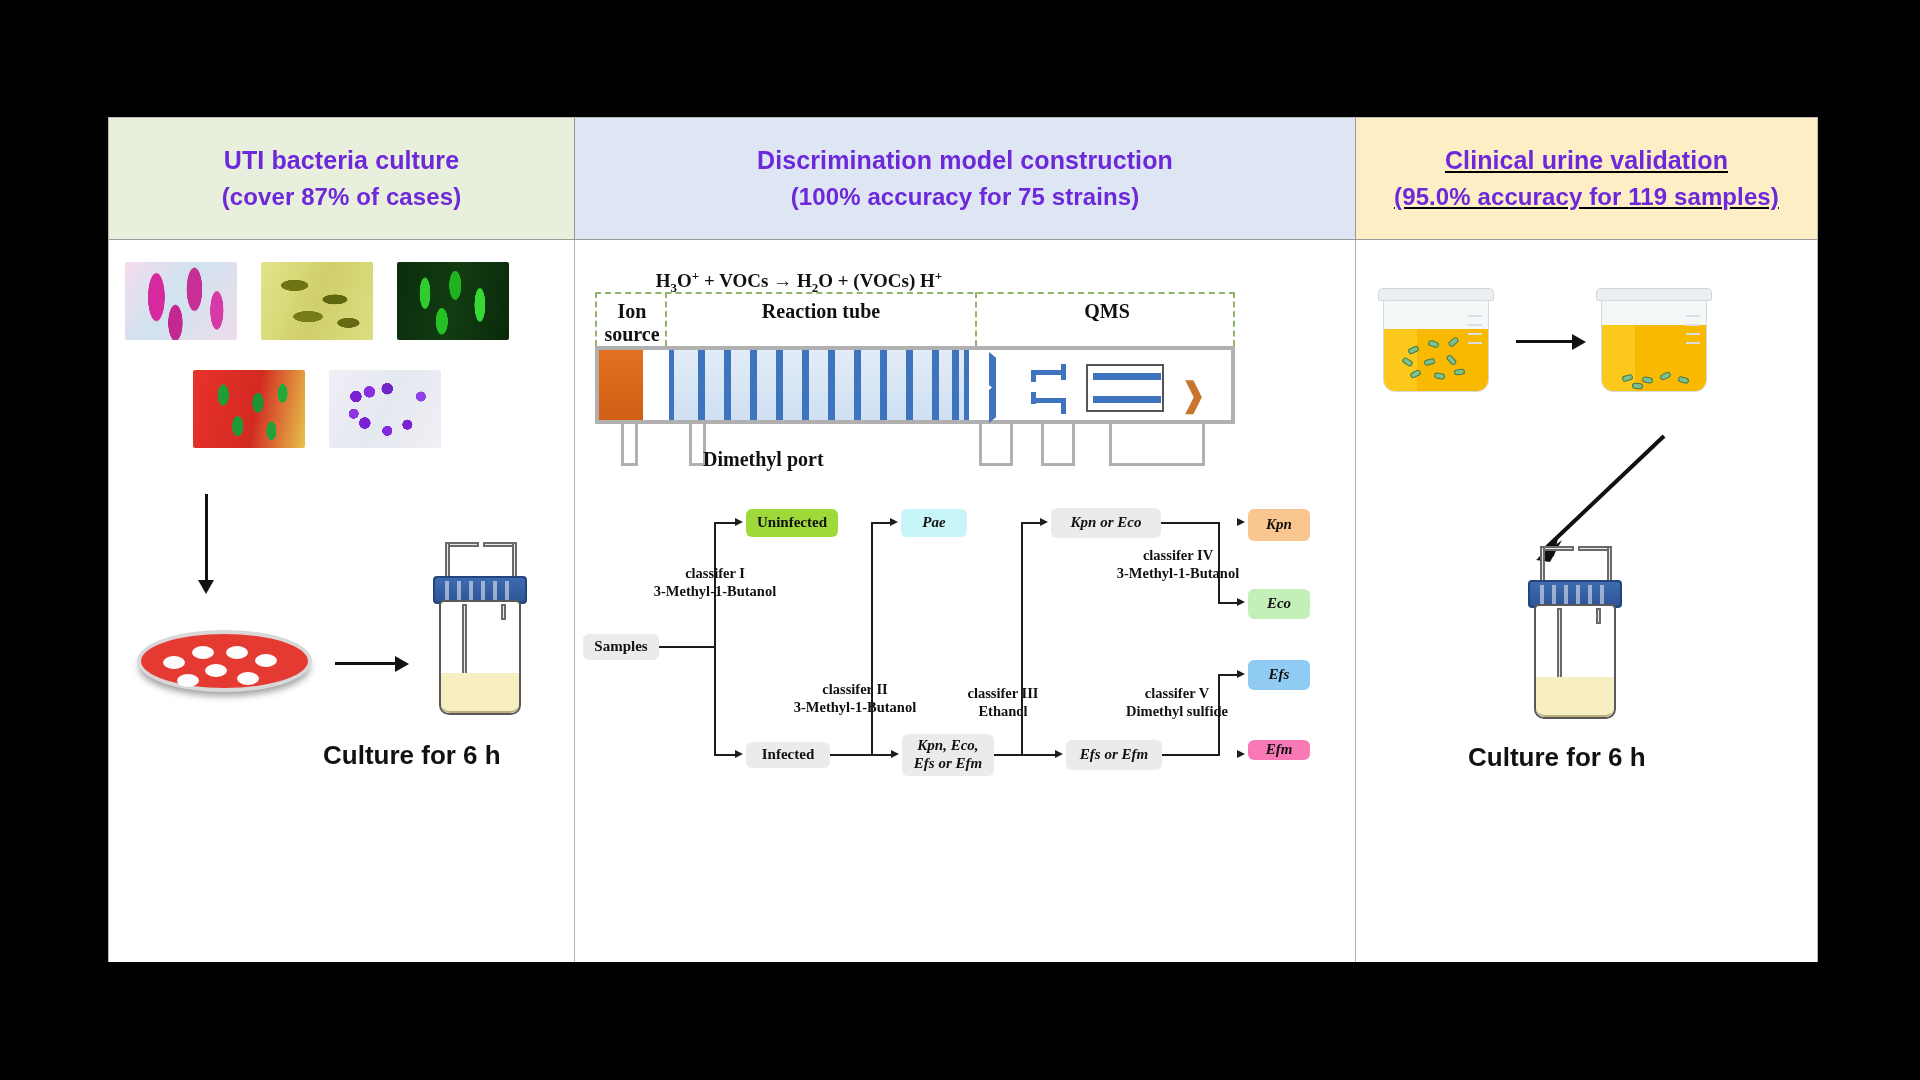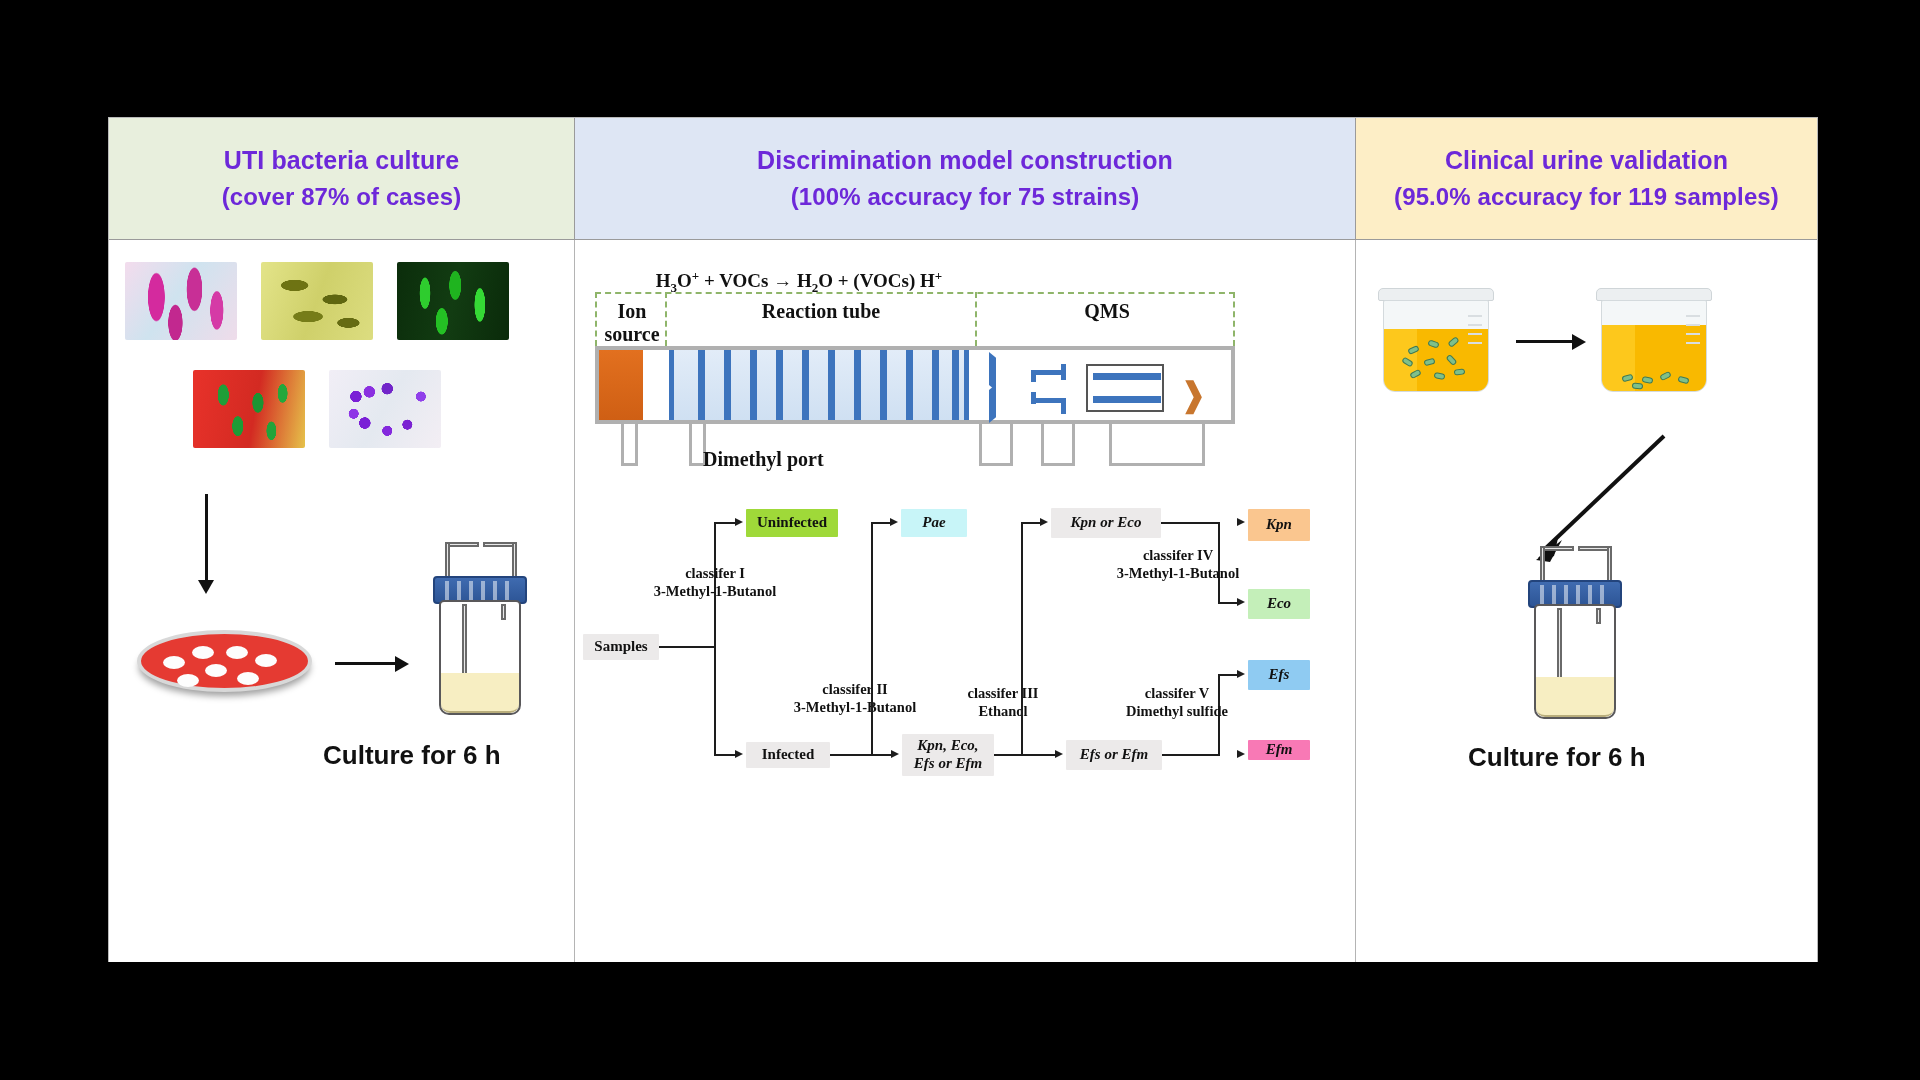--- a/index.html
+++ b/index.html
@@ -34,21 +34,21 @@
     gap: 8px;
   }
   .hdr .l1, .hdr .l2 {
     font-weight: bold; color: #6d28d9;
     font-size: 25px; letter-spacing: .1px;
     white-space: nowrap; text-align: center;
   }
   .hdr .l2 { font-size: 24px; }
   #hdr-a { left: 0;     width: 466px;  background:#e8efdd; border-right:1px solid #9a9a9a;}
   #hdr-b { left: 466px; width: 781px;  background:#dee6f4; border-right:1px solid #9a9a9a;}
-  #hdr-c { left: 1247px;width: 461px;  background:#fdeec6;}
+  #hdr-c { left: 1247px;width: 461px;  background:#fdeec6;text-decoration:underline;}
 
   
   .colbody { position:absolute; top:122px; height:722px; background:#fff; }
   #col-a { left:0;      width:466px; border-right:1px solid #b4b4b4;}
   #col-b { left:466px;  width:781px; border-right:1px solid #b4b4b4;}
   #col-c { left:1247px; width:461px;}
 
   
   .micro { position:absolute; border-radius:2px; overflow:hidden;
            box-shadow:0 0 7px 5px rgba(255,255,255,.85); }
@@ -194,21 +194,21 @@
     position:absolute; left:128px; top:208px;
     font-family:"Liberation Serif", serif; font-weight:bold; font-size:20px; color:#111;
   }
 
   
   #flow { position:absolute; left:0; top:268px; width:781px; height:454px; }
   .node {
     position:absolute; display:flex; align-items:center; justify-content:center;
     font-family:"Liberation Serif", serif; font-weight:bold;
     font-size:15px; color:#111; text-align:center; line-height:1.18;
-    border-radius:1px;
+    border-radius:6px;
   }
   .n-gray  { background:#eceaea; }
   .n-green { background:#9fd939; }
   .n-cyan  { background:#c8f5f8; }
   .n-orange{ background:#fac68f; }
   .n-lgreen{ background:#c4efb9; }
   .n-blue  { background:#8fcbf2; }
   .n-pink  { background:#f879b5; }
   .ital { font-style:italic; }
   .clabel {

